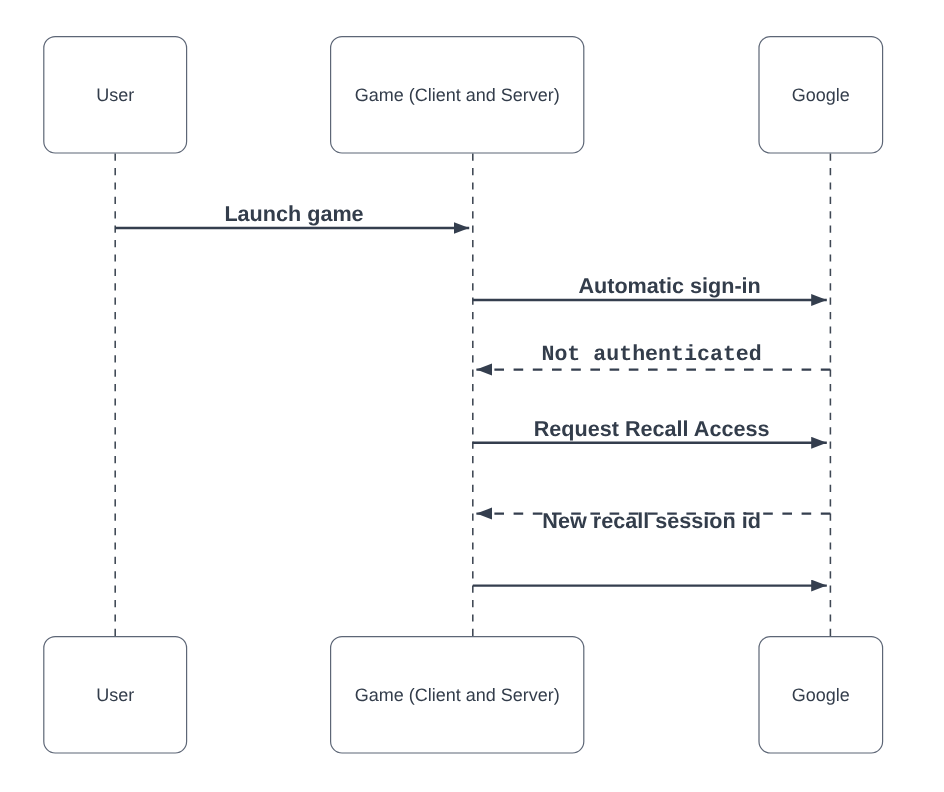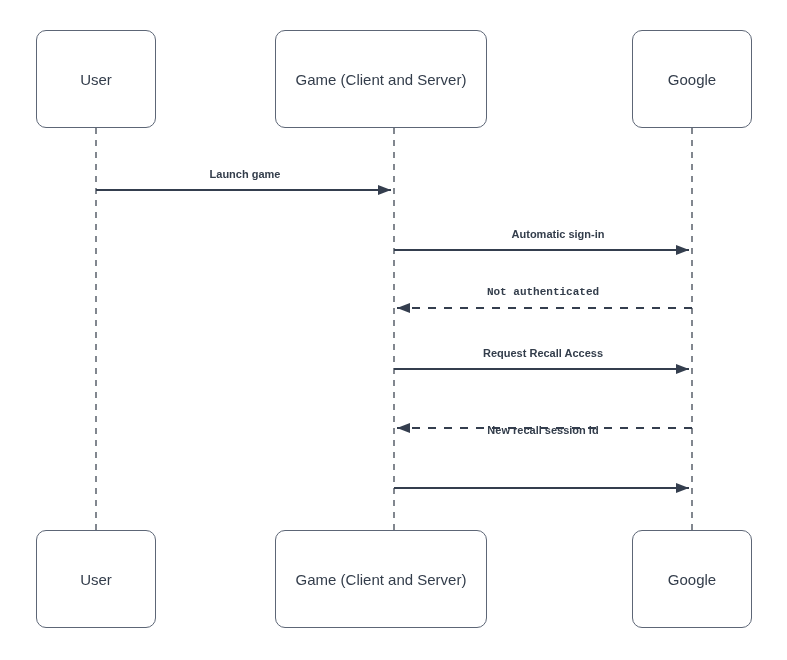--- a/index.html
+++ b/index.html
@@ -25,35 +25,35 @@
     display: flex;
     align-items: center;
     justify-content: center;
     font-size: 15px;
     color: #333d4b;
     z-index: 2;
     text-align: center;
   }
   .box-user-top,    .box-user-bottom    { left: 36px;  width: 120px; }
   .box-game-top,    .box-game-bottom    { left: 275px; width: 212px; }
-  .box-google-top,  .box-google-bottom  { left: 632px; width: 120px; }
+  .box-google-top,  .box-google-bottom  { left: 632px; width: 104px; }
   .box-user-top, .box-game-top, .box-google-top { top: 30px; }
   .box-user-bottom, .box-game-bottom, .box-google-bottom { top: 530px; }
 
   svg.wires {
     position: absolute;
     left: 0;
     top: 0;
     z-index: 1;
   }
   .msg-label {
     position: absolute;
     transform: translateX(-50%);
     white-space: nowrap;
-    font-size: 11px;
+    font-size: 18px;
     font-weight: bold;
     color: #333d4b;
     z-index: 3;
   }
   .lbl-1 { left: 245px; top: 168px; }
   .lbl-2 { left: 543px; top: 228px; margin-left: 15px; }
   .lbl-3 { left: 543px; top: 286px; font-family: Liberation Mono, monospace; }
   .lbl-4 { left: 543px; top: 347px; }
   .lbl-5 { left: 543px; top: 406px; margin-top: 18px; }
   .lbl-6 { left: 543px; top: 466px; }

